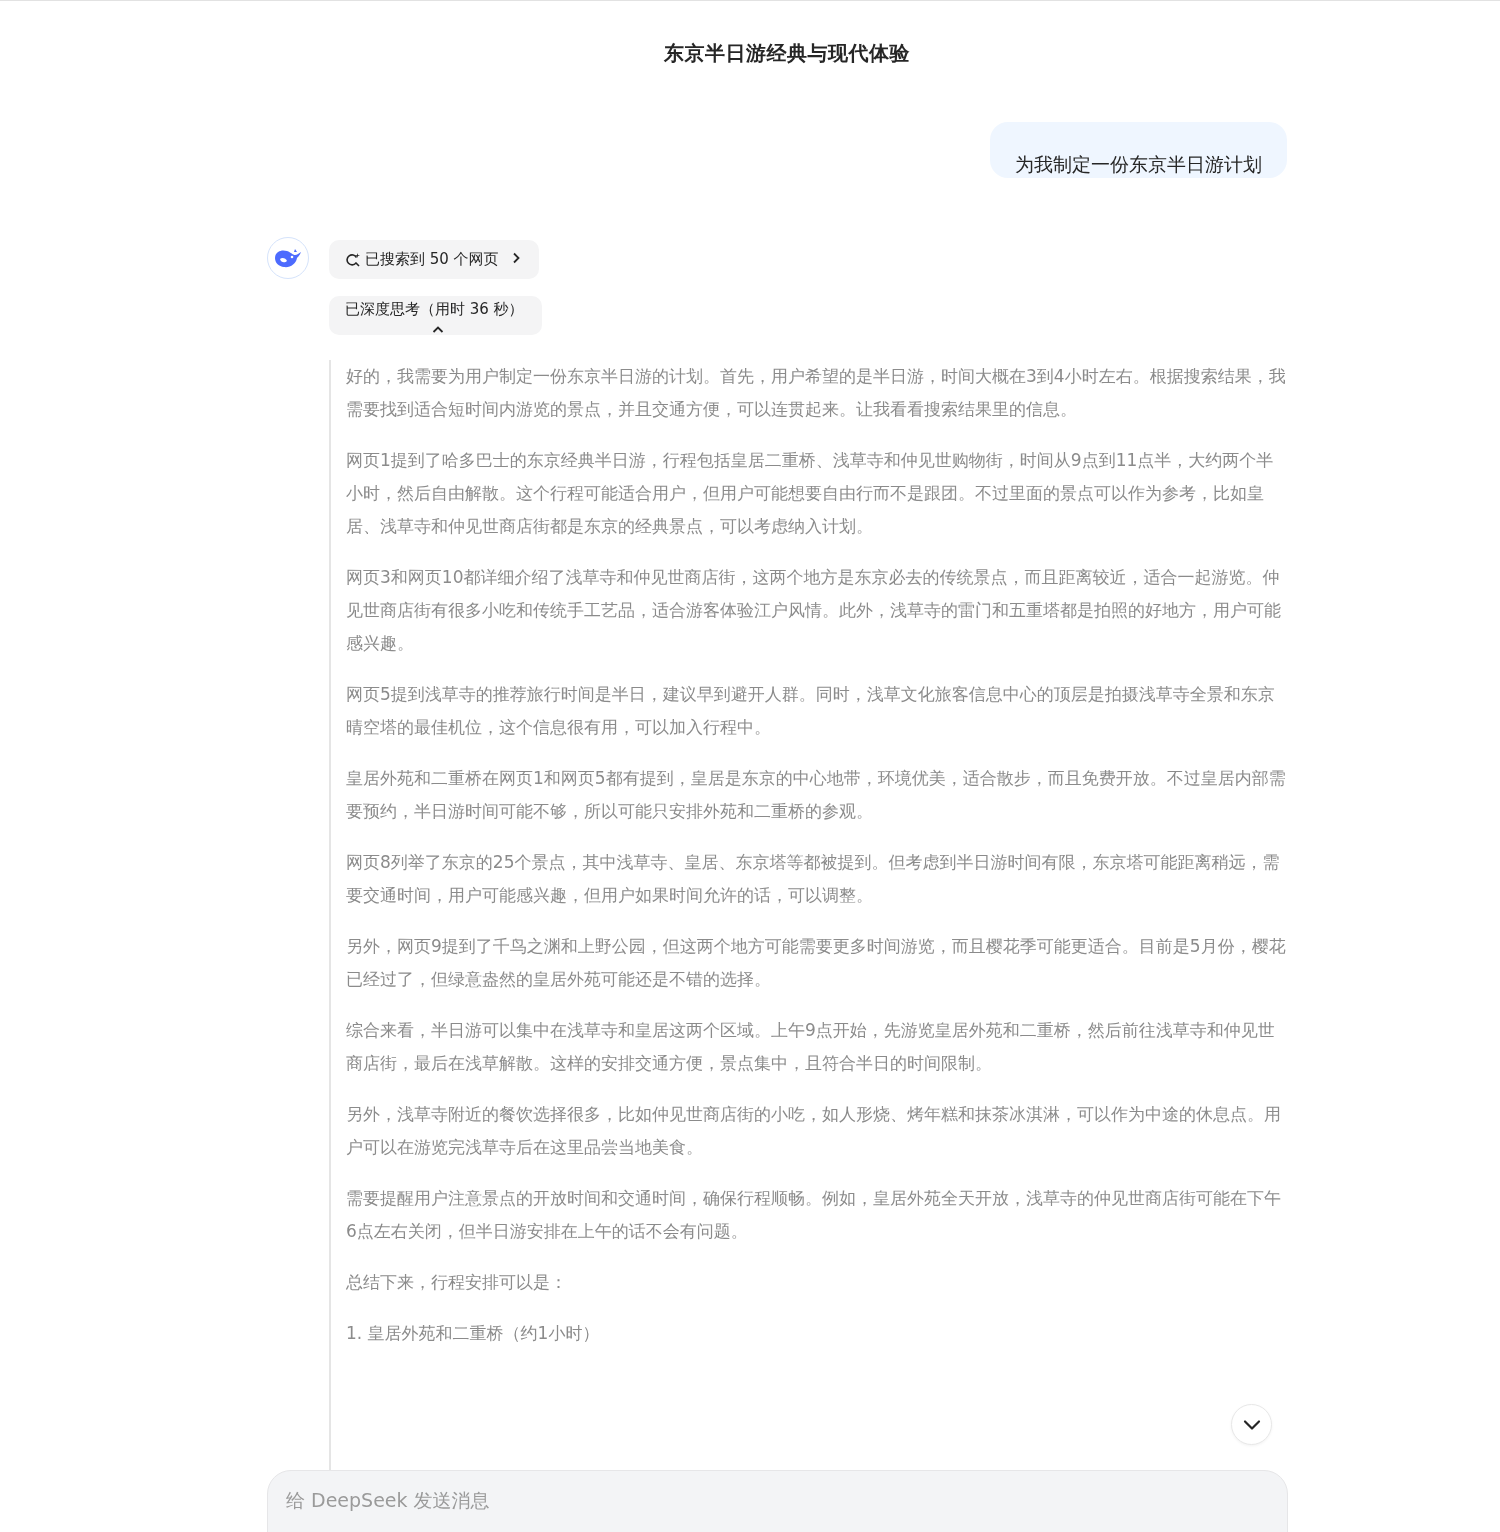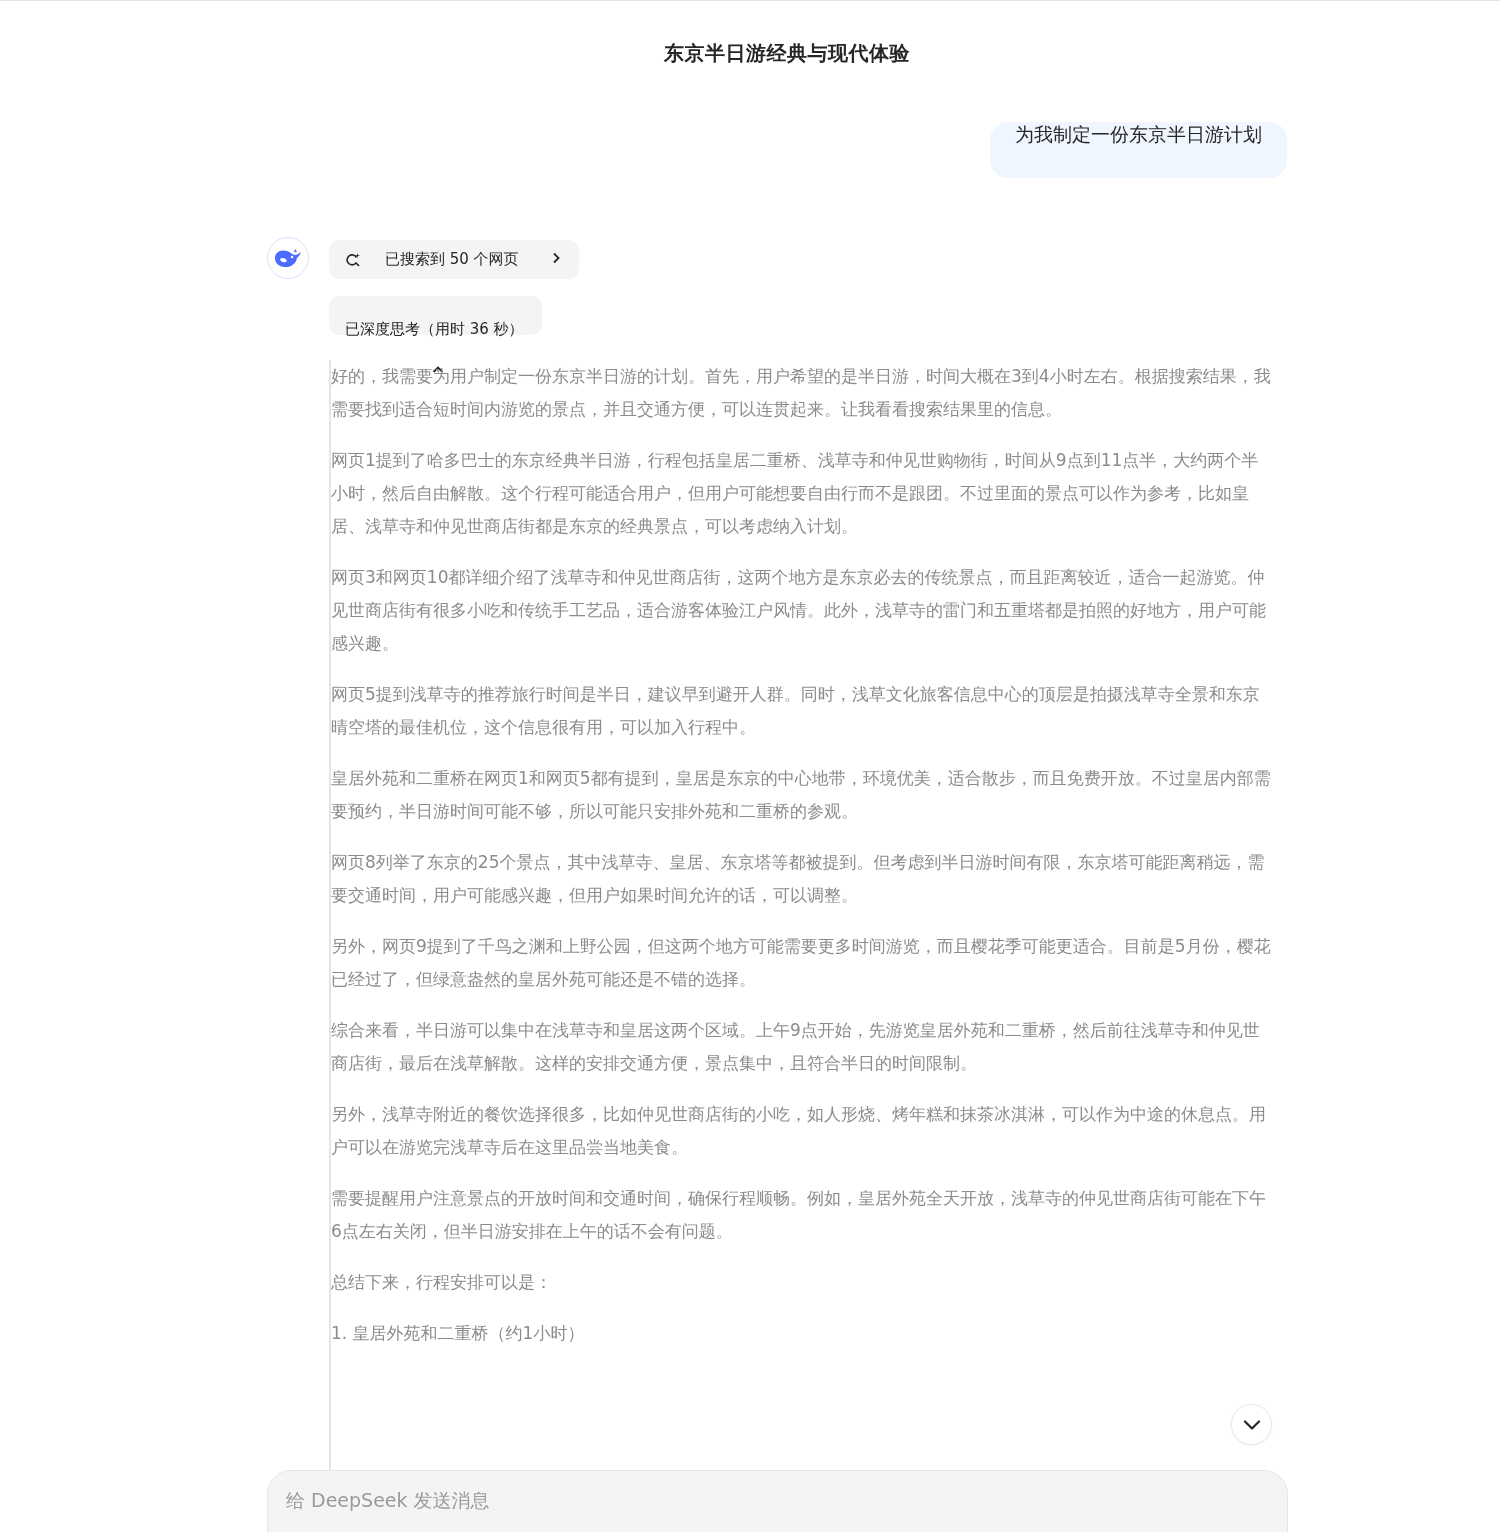--- a/index.html
+++ b/index.html
@@ -11,40 +11,40 @@
     }
     .topline { position: absolute; left: 0; top: 0; width: 1500px; height: 1px; background: #e2e2e2; }
     .page-title {
       position: absolute; left: 0; top: 40px; width: 1574px;
       text-align: center; font-size: 20px; font-weight: bold; color: #262626;
       letter-spacing: 0.5px;
     }
     .user-bubble {
       position: absolute; right: 213px; top: 122px; height: 56px;
       background: #eff6ff; border-radius: 18px;
-      padding: 0 25px; display: flex; align-items: flex-start;
+      padding: 0 25px; display: flex; align-items: flex-end;
       font-size: 19px; color: #262626;
     }
     .avatar {
       position: absolute; left: 267px; top: 237px; width: 42px; height: 42px;
       border-radius: 50%; border: 1px solid #d5e3fb; background: #fff;
       display: flex; align-items: center; justify-content: center;
     }
     .pill {
       position: absolute; left: 329px; height: 39px;
       background: #f4f4f5; border-radius: 10px;
       display: flex; align-items: center; padding: 0 18px 0 16px;
-      font-size: 15px; color: #262626; gap: 24px; cursor: pointer;
+      font-size: 15px; color: #262626; gap: 4px; cursor: pointer;
     }
     .pill.search { top: 240px; }
     .pill.think { top: 296px; flex-direction: column; }
     .pill .chev { margin-left: 8px; font-size: 13px; }
     .think-block {
       position: absolute; left: 329px; top: 360px; width: 960px; height: 1110px;
-      border-left: 2px solid #e5e5e5; 
+      border-left: 2px solid #e5e5e5; padding-left: 15px;
       overflow: hidden;
     }
     .think-block p {
       font-size: 17px; line-height: 33px; color: #8b8b8b;
       margin-bottom: 18px; width: 942px;
     }
     .scroll-down {
       position: absolute; left: 1231px; top: 1404px; width: 41px; height: 41px;
       border-radius: 50%; border: 1px solid #e8e8e8; background: #fff;
       display: flex; align-items: center; justify-content: center;

